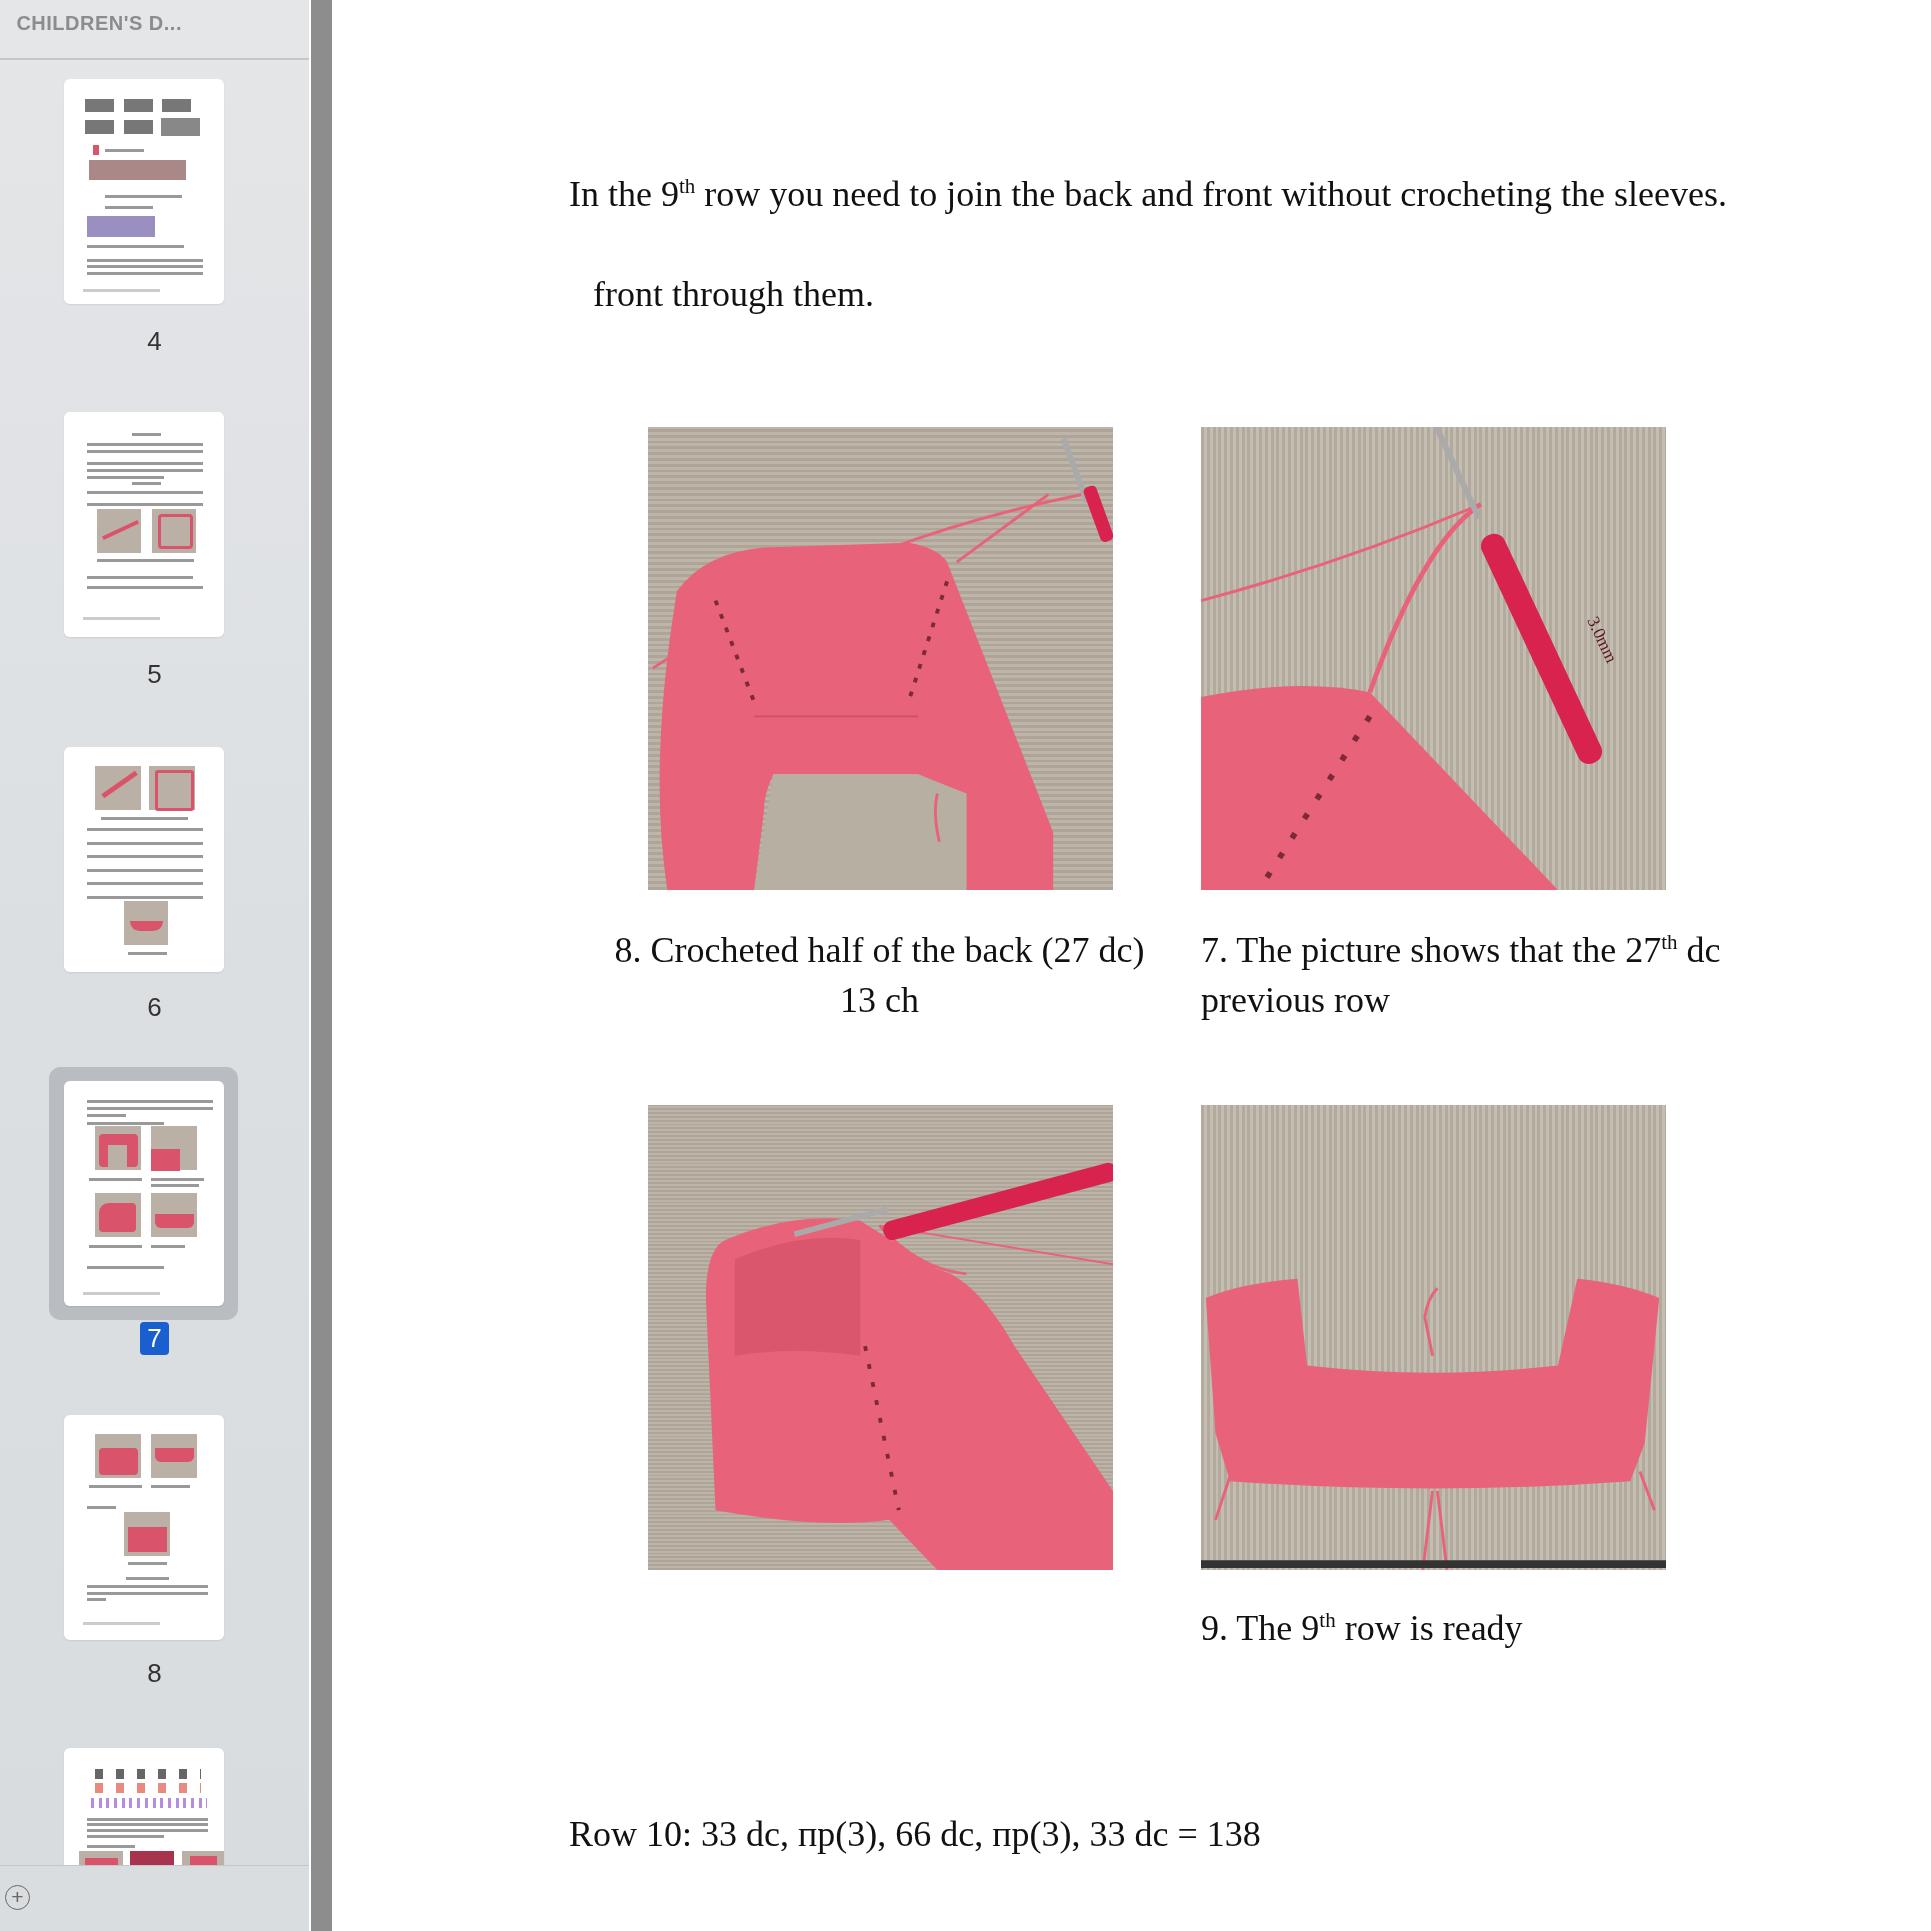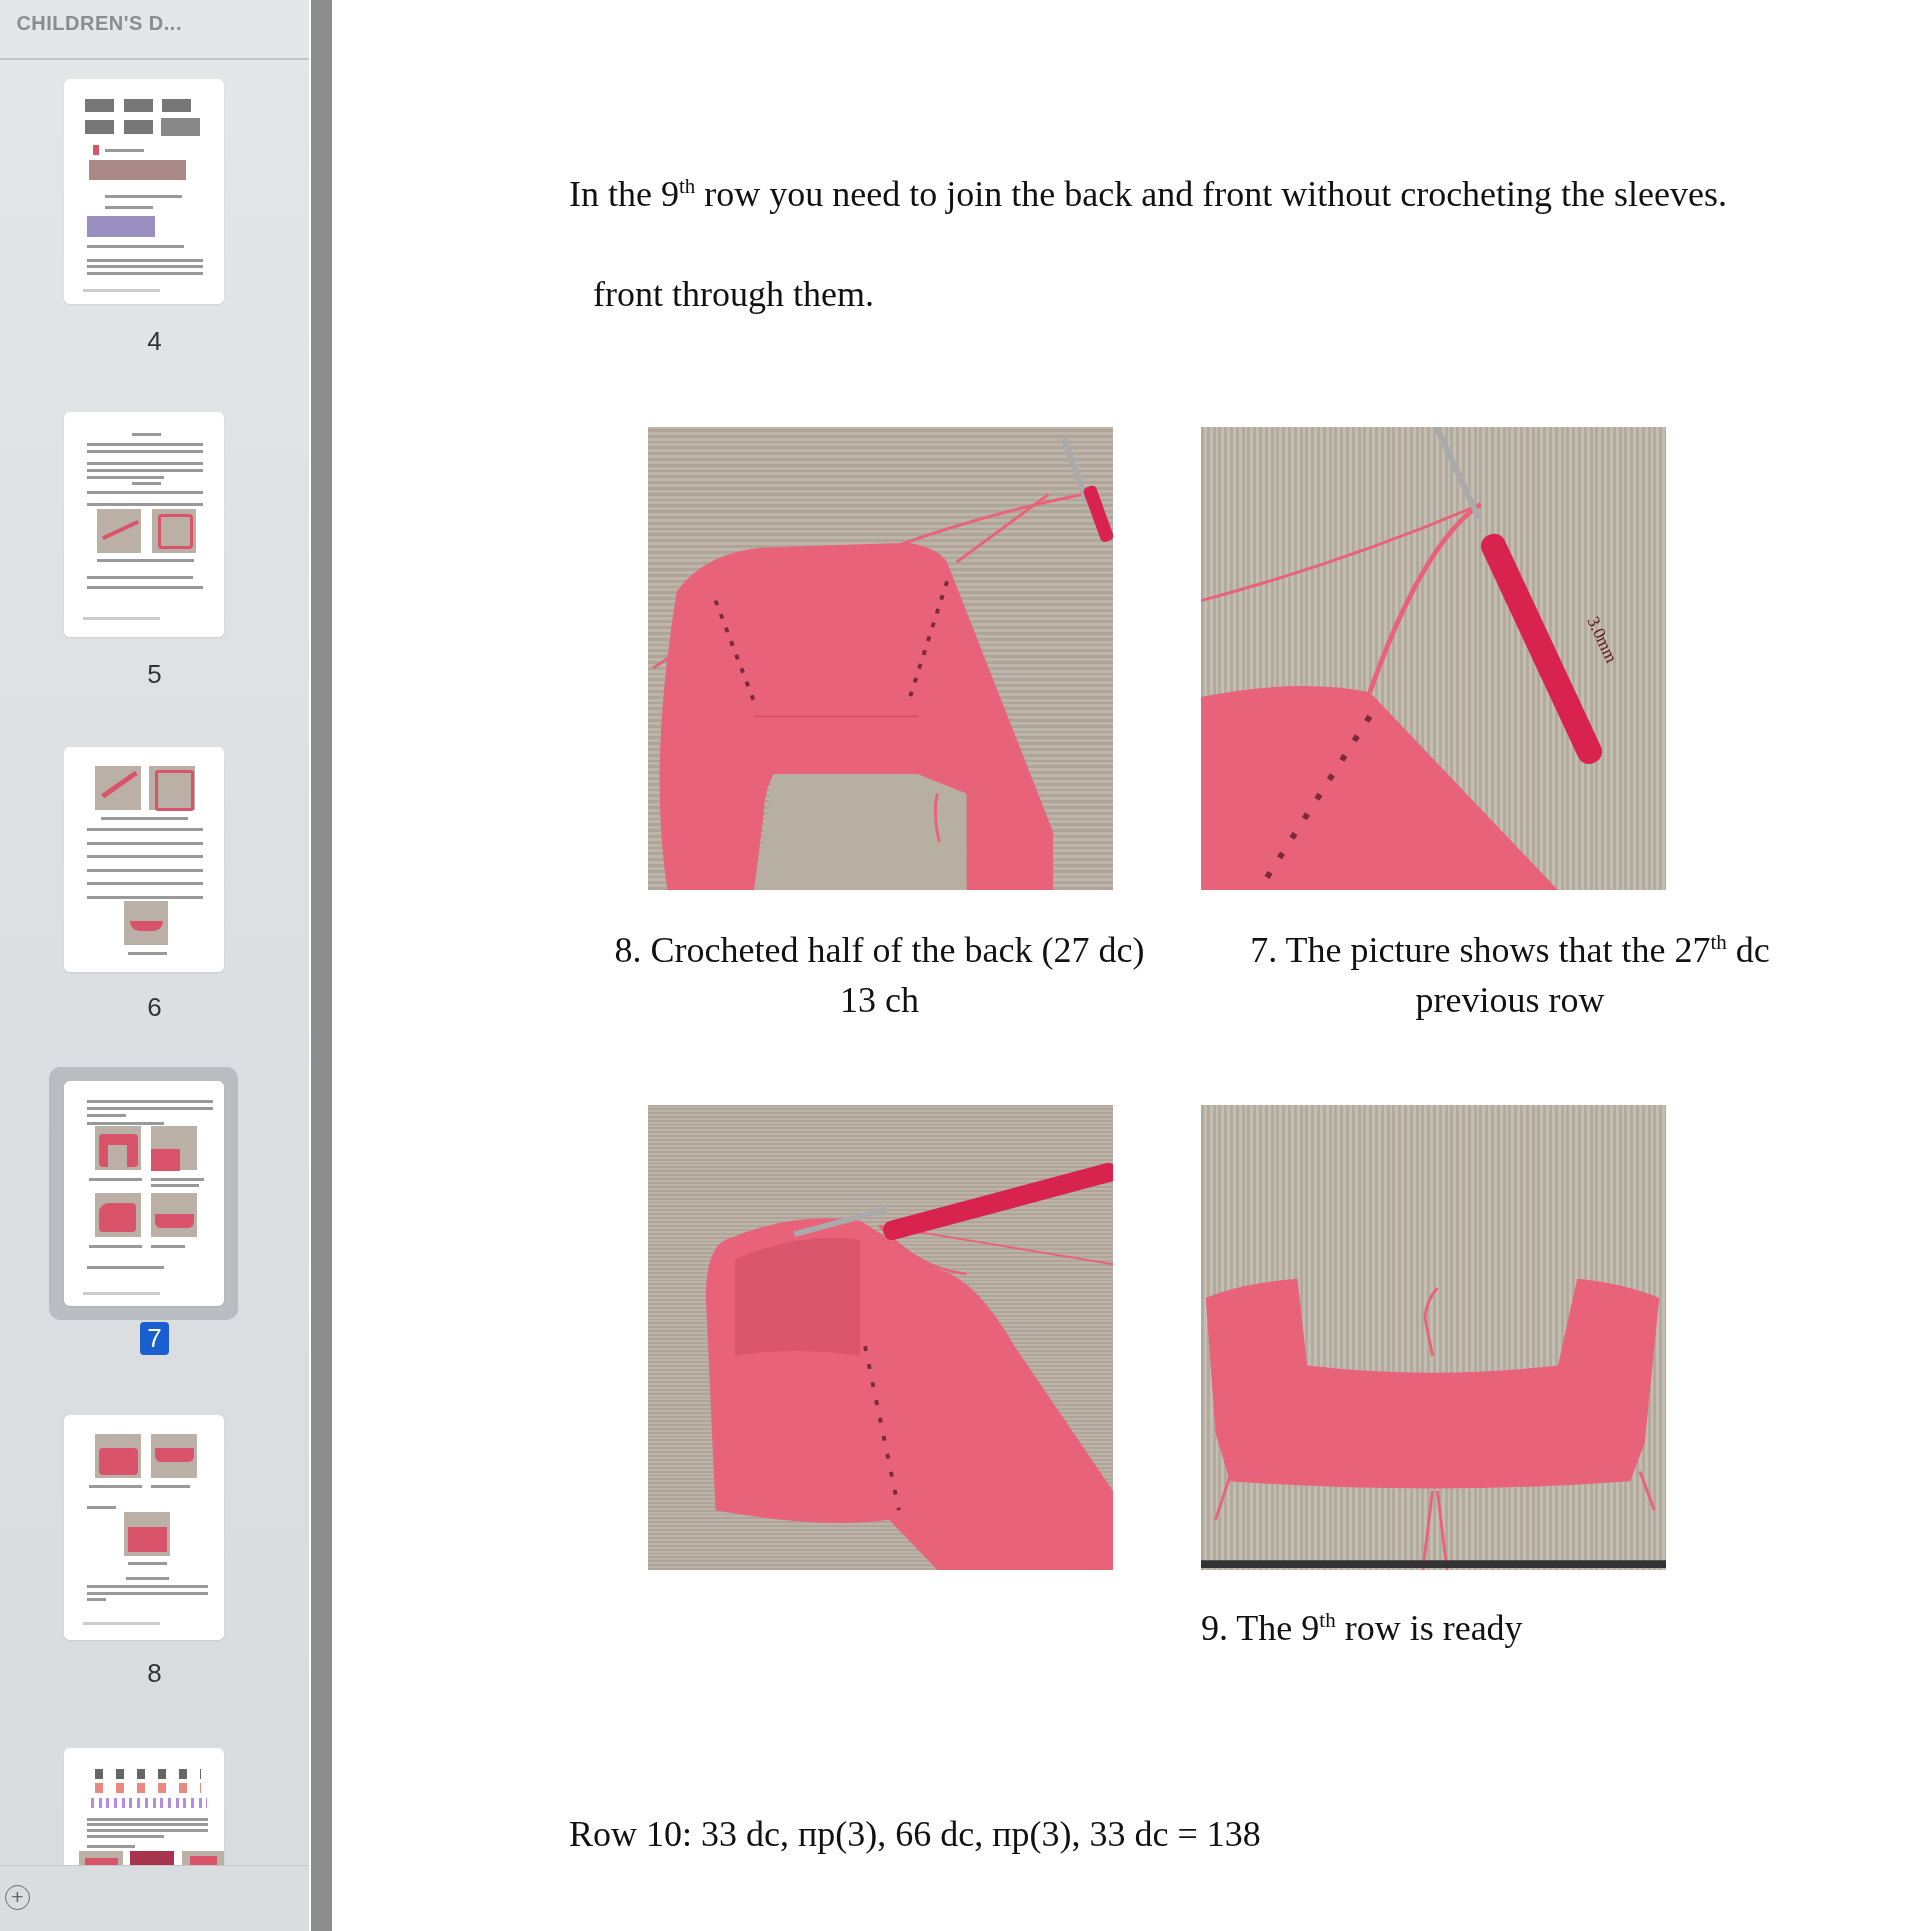--- a/index.html
+++ b/index.html
@@ -198,21 +198,21 @@
     <svg width="465" height="463" viewBox="0 0 482 480">
       <path d="M0 280 Q100 260 175 275 L370 480 L0 480 Z" fill="#e8637a"></path>
       <path d="M175 275 Q230 120 290 80" stroke="#e8637a" stroke-width="5" fill="none"></path>
       <path d="M0 180 Q150 140 290 80" stroke="#e8637a" stroke-width="3" fill="none"></path>
       <path d="M175 300 L60 480" stroke="#7b2a38" stroke-width="6" stroke-dasharray="6 18" fill="none"></path>
       <rect x="262" y="-10" width="6" height="110" fill="#aaa" transform="rotate(-25 265 45)"></rect>
       <rect x="340" y="100" width="26" height="260" rx="12" fill="#d8234f" transform="rotate(-25 353 230)"></rect>
       <text x="400" y="200" fill="#5a1020" font-size="18" font-family="Liberation Serif, serif" transform="rotate(65 400 200)">3.0mm</text>
     </svg>
   </div>
-  <div class="caption" style="left:869px;top:925px;width:618px;text-align:center;">
+  <div class="caption" style="left:869px;top:925px;width:618px;">
     <div><span>7. The picture shows that the 27</span><sup>th</sup><span> dc</span></div>
     <div>previous row</div>
   </div>
 
   <div class="photo" style="left:316px;top:1105px;width:465px;height:465px;background:repeating-linear-gradient(0deg,#aea598 0 1.9px,#bcb4a8 1.9px 3.9px);">
     <svg width="465" height="465" viewBox="0 0 482 482">
       <path d="M80 140 Q60 150 60 200 L70 420 Q180 440 250 430 L300 482 L482 482 L482 400 L380 250 Q340 180 300 170 L220 120 Q150 110 80 140 Z" fill="#e8637a"></path>
       <path d="M90 160 Q160 130 220 140 L220 260 Q150 250 90 260 Z" fill="#d9566d"></path>
       <path d="M225 250 L260 420" stroke="#7b2a38" stroke-width="4" stroke-dasharray="5 14" fill="none"></path>
       <path d="M240 125 Q280 170 330 175" stroke="#e8637a" stroke-width="3" fill="none"></path>

